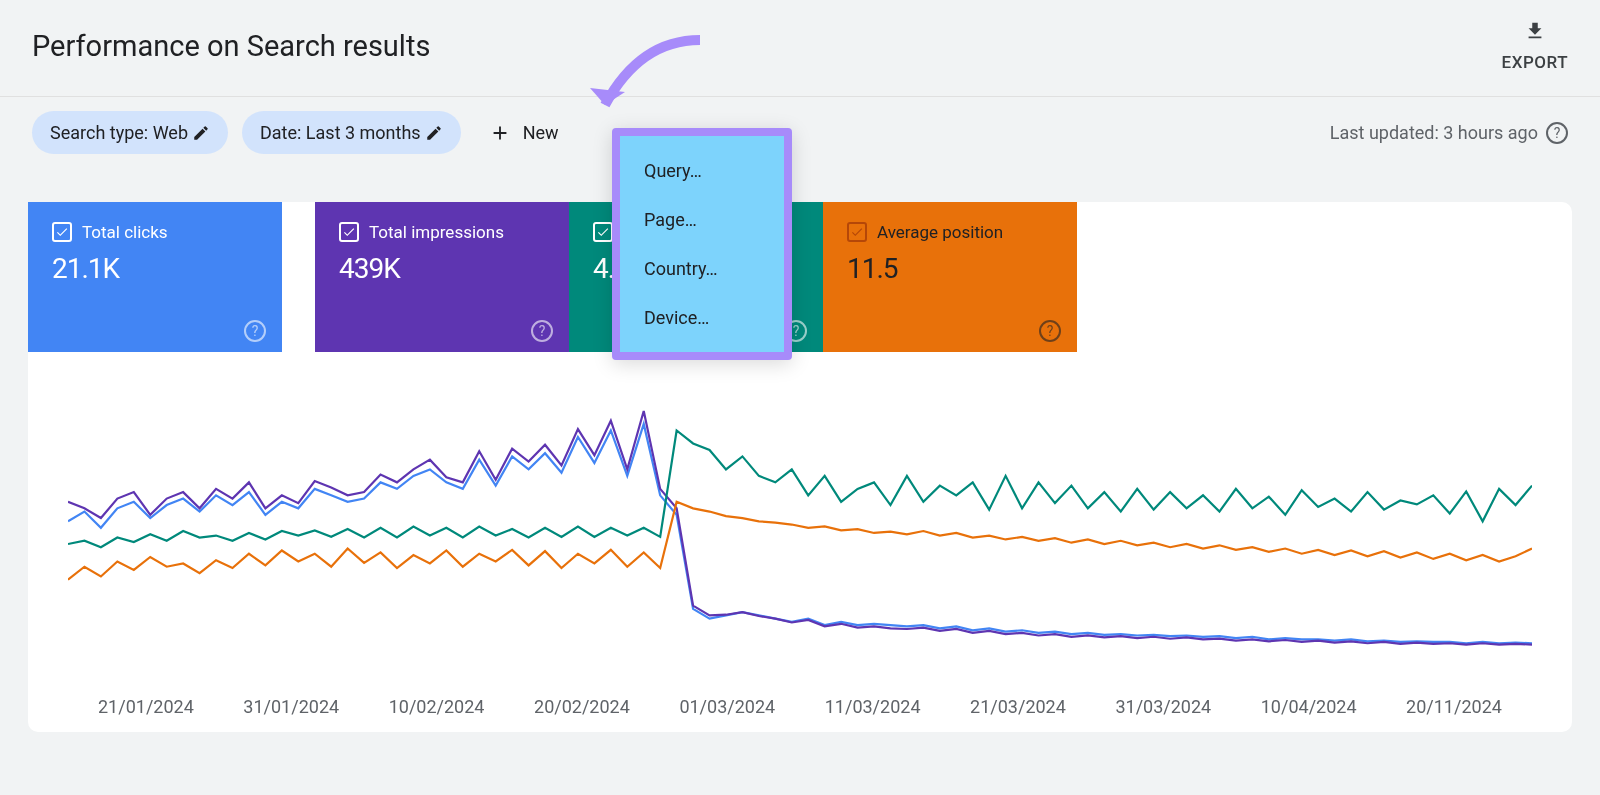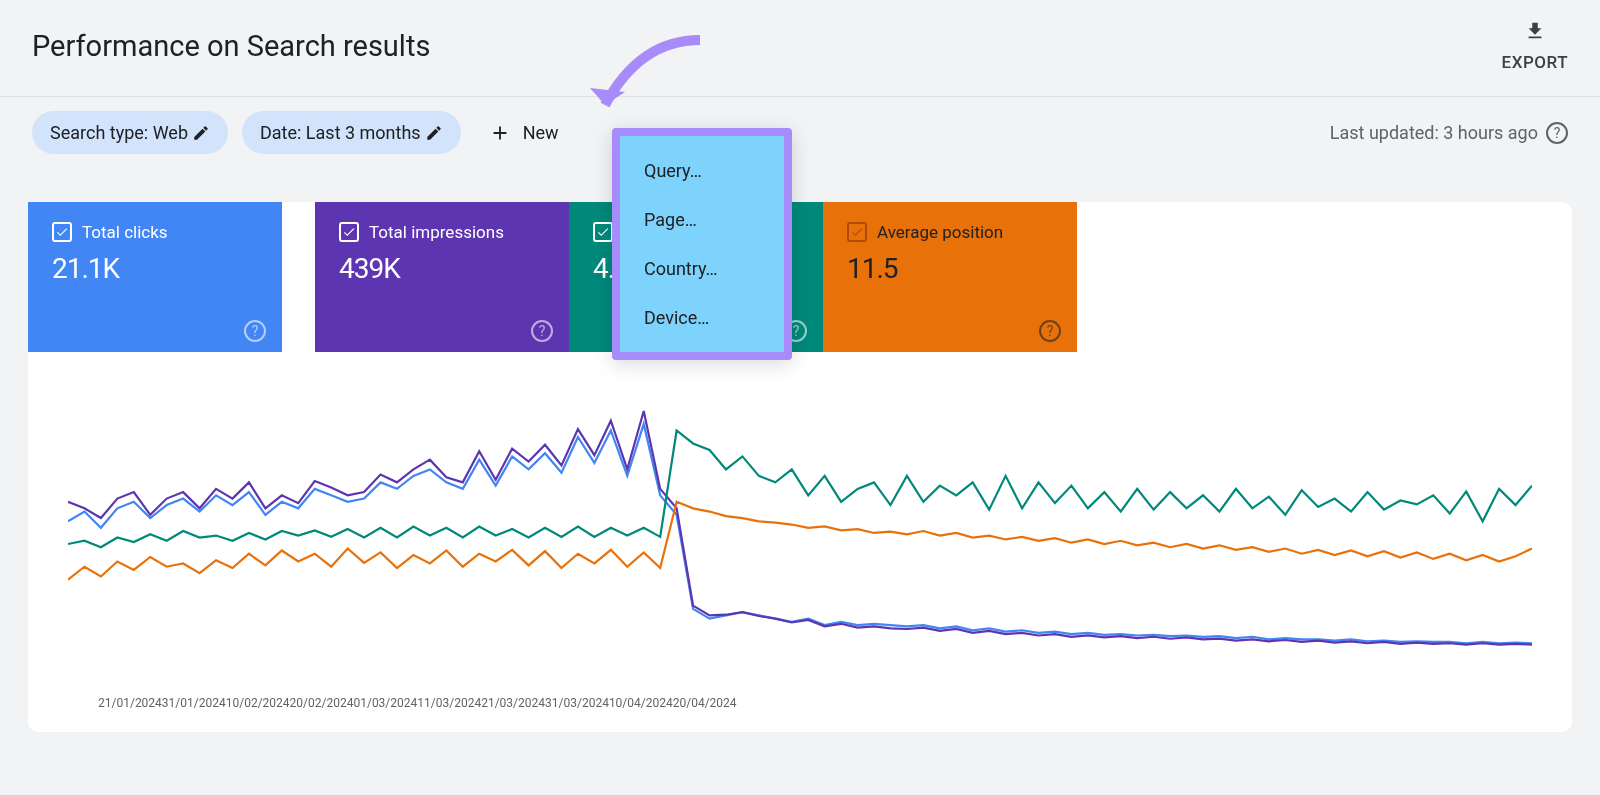--- a/index.html
+++ b/index.html
@@ -125,22 +125,23 @@
     padding: 50px 40px 40px 40px;
     position: relative;
     height: 380px;
   }
   .chart-svg {
     width: 100%;
     height: 280px;
   }
   .x-axis {
     display: flex;
+    justify-content: space-between;
     padding: 10px 30px 0 30px;
-    font-size: 12px;
+    font-size: 18px;
     color: #5f6368;
   }
   .dropdown {
     position: absolute;
     top: 128px;
     left: 612px;
     width: 180px;
     background: #7dd3fc;
     border: 8px solid #a78bfa;
     border-radius: 4px;
@@ -272,21 +273,21 @@
     <div class="x-axis" id="x-axis">
         <span>21/01/2024</span>
         <span>31/01/2024</span>
         <span>10/02/2024</span>
         <span>20/02/2024</span>
         <span>01/03/2024</span>
         <span>11/03/2024</span>
         <span>21/03/2024</span>
         <span>31/03/2024</span>
         <span>10/04/2024</span>
-        <span>20/04/2024</span>
+        <span>20/11/2024</span>
       </div>
   </div>
 </div>
 
 <div class="dropdown">
   <div class="dropdown-item">Query…</div>
   <div class="dropdown-item">Page…</div>
   <div class="dropdown-item">Country…</div>
   <div class="dropdown-item">Device…</div>
 </div>

